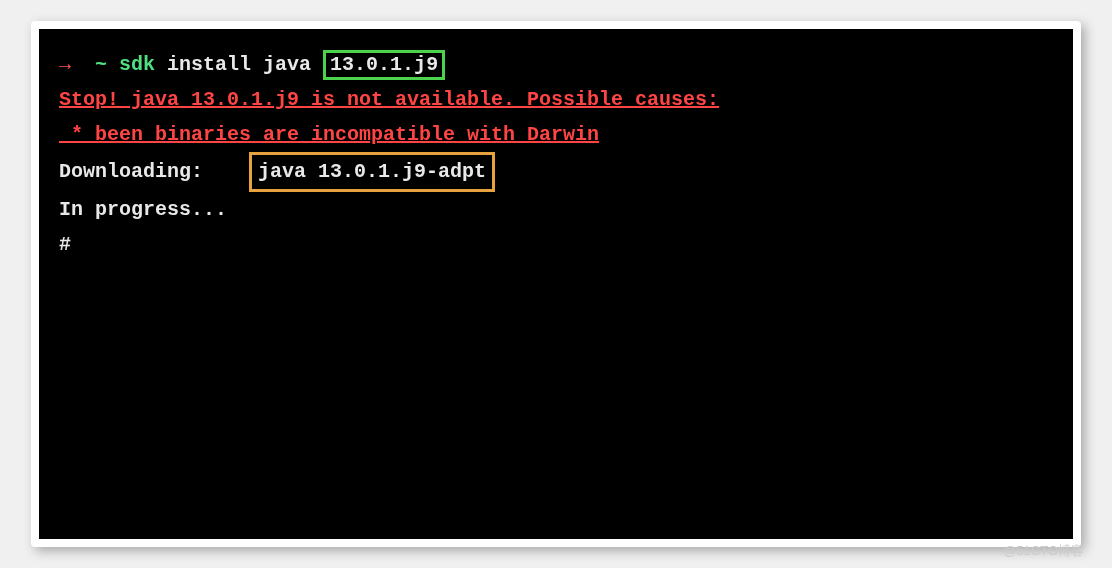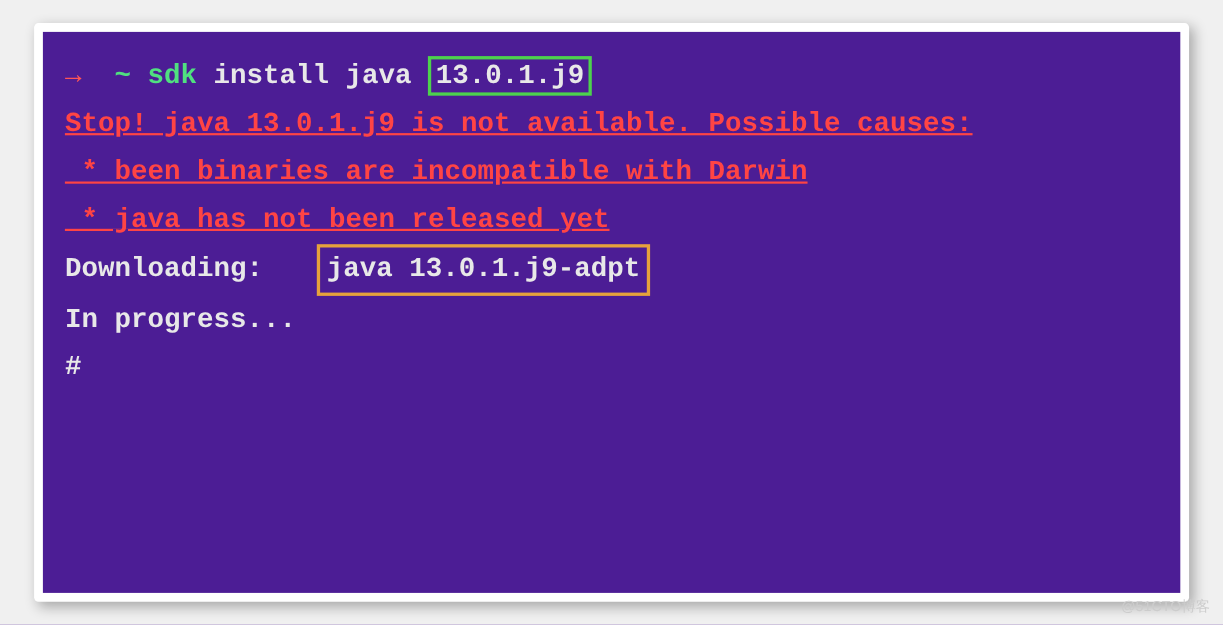--- a/index.html
+++ b/index.html
@@ -18,24 +18,24 @@
       position: relative;
     }
     .terminal-container {
       width: 1050px;
       padding: 8px;
       background: #fff;
       box-shadow: 4px 4px 12px rgba(0,0,0,0.3);
       border-radius: 4px;
     }
     .terminal {
-      background: #4c1d95;
+      background: #000000;
       padding: 18px 20px;
       font-family: 'Courier New', Consolas, monospace;
-      font-size: 25px;
+      font-size: 20px;
       font-weight: bold;
       line-height: 1.75;
       color: #e8e8e8;
       min-height: 510px;
     }
     .arrow {
       color: #ff5555;
     }
     .tilde {
       color: #50e080;
@@ -62,35 +62,34 @@
       display: inline-block;
       line-height: 1.3;
       margin-left: 34px;
     }
     .line {
       white-space: pre;
     }
     .watermark {
       position: absolute;
       bottom: 8px;
-      right: 12px;
+      right: 28px;
       color: #ccc;
       font-size: 13px;
     }
   </style>
 </head>
 <body>
 
 <div class="terminal-container">
   <div class="terminal">
     <div class="line"><span class="arrow">→</span>  <span class="tilde">~</span> <span class="sdk">sdk</span><span class="cmd-text"> install java </span><span class="box-green cmd-text">13.0.1.j9</span></div>
     <div class="line"></div>
     <div class="line error-text">Stop! java 13.0.1.j9 is not available. Possible causes:</div>
     <div class="line error-text"> * been binaries are incompatible with Darwin</div>
-    <div class="line error-text"> * java has not been released yet</div>
     <div class="line"></div>
     <div class="line"><span class="cmd-text">Downloading: </span><span class="box-orange cmd-text">java 13.0.1.j9-adpt</span></div>
     <div class="line"></div>
     <div class="line cmd-text">In progress...</div>
     <div class="line"></div>
     <div class="line cmd-text">#</div>
   </div>
 </div>
 
 <div class="watermark">@51CTO博客</div>

